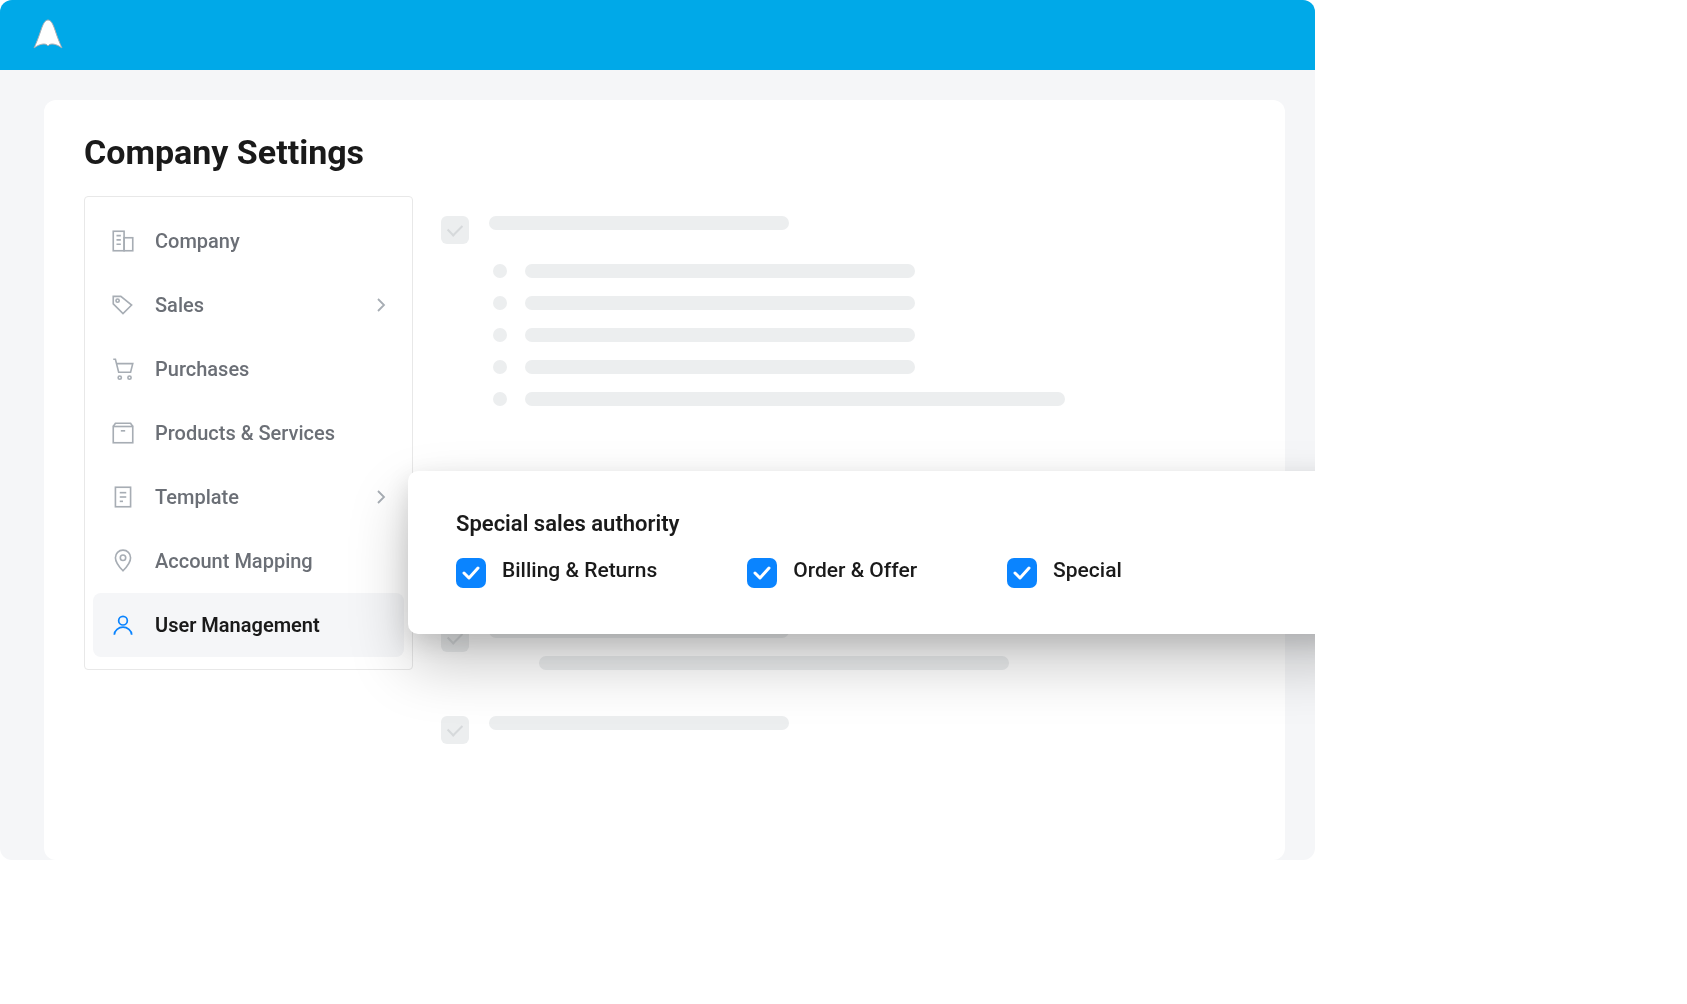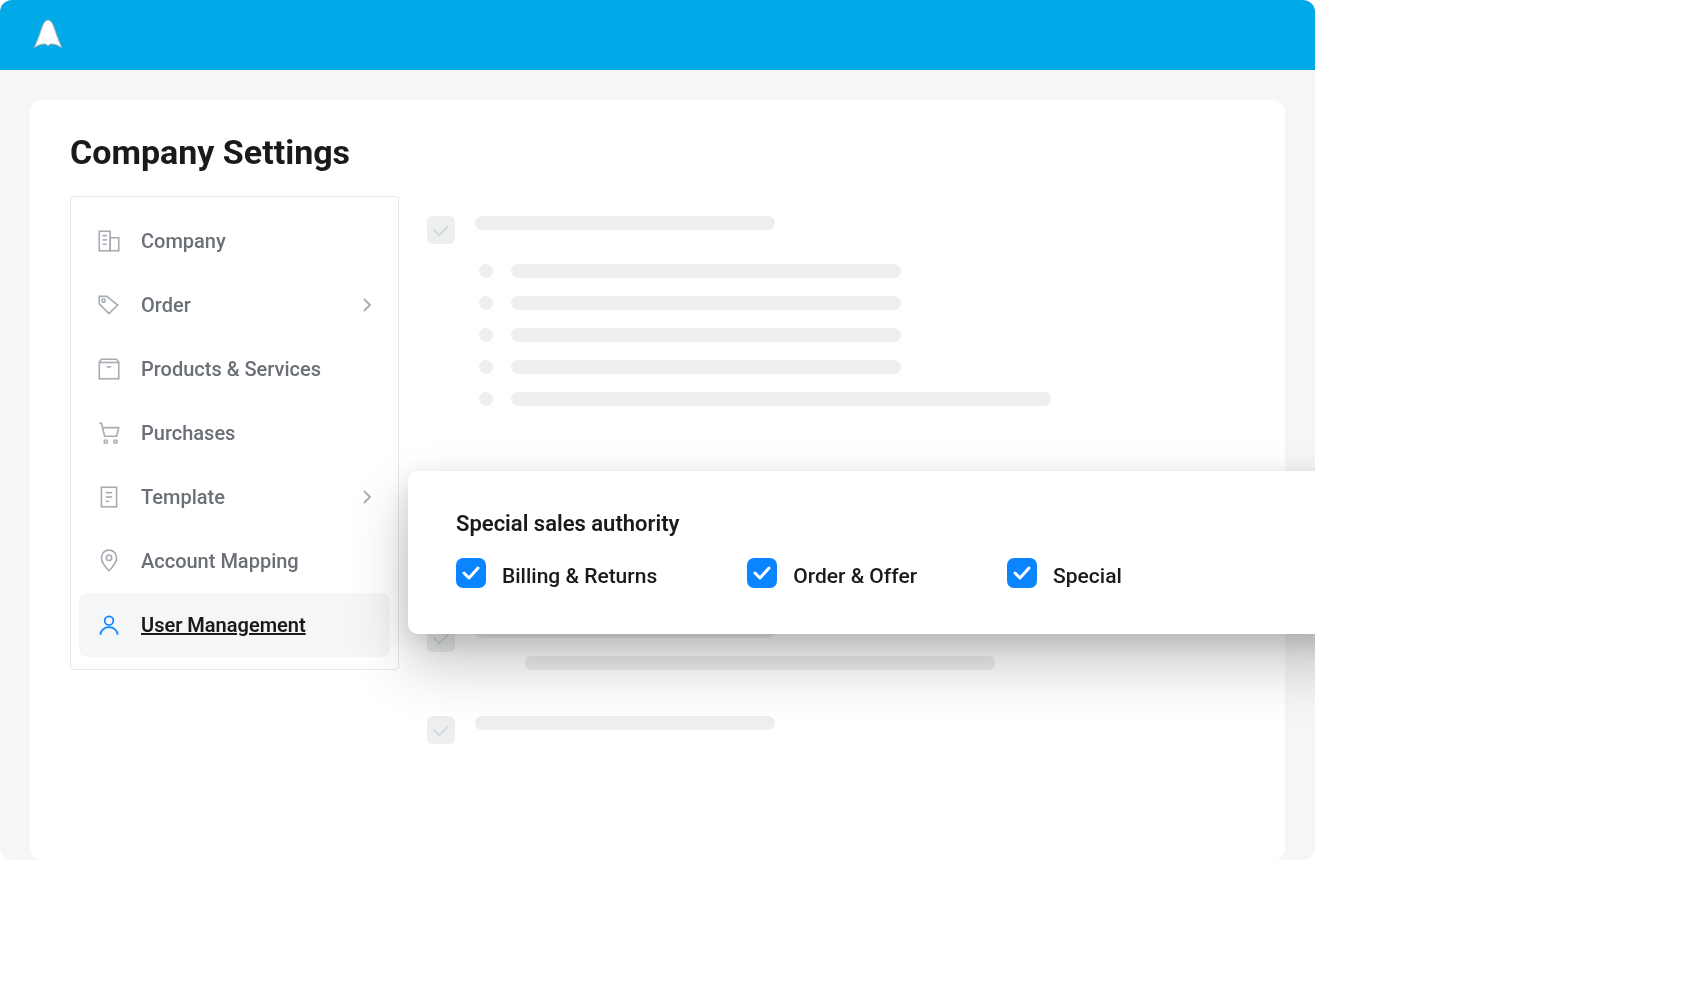--- a/index.html
+++ b/index.html
@@ -23,21 +23,21 @@
     padding: 0 28px;
   }
   .logo {
     width: 40px;
     height: 40px;
     display: flex;
     align-items: center;
     justify-content: center;
   }
   .content {
-    padding: 30px 30px 0 30px;
+    padding: 30px 30px 0 44px;
   }
   .card {
     background: #fff;
     border-radius: 12px;
     padding: 32px 40px 0 40px;
     min-height: 760px;
     overflow: hidden;
   }
   .page-title {
     font-size: 34px;
@@ -81,21 +81,20 @@
     display: flex;
     align-items: center;
     justify-content: center;
   }
   .sidebar-item.active {
     background: #f5f6f8;
   }
   .sidebar-item.active .label {
     color: #1a1a1a;
     font-weight: 600;
-    text-decoration: underline;
   }
   .sidebar-item.active .icon svg { stroke: #0a84ff; }
   .chevron {
     width: 14px;
     height: 14px;
     display: flex;
     align-items: center;
     justify-content: center;
   }
   .main {
@@ -168,21 +167,21 @@
     font-weight: 600;
     color: #1a1a1a;
     margin-bottom: 22px;
   }
   .check-row {
     display: flex;
     gap: 90px;
   }
   .check-item {
     display: flex;
-    align-items: flex-end;
+    align-items: flex-start;
     gap: 16px;
     cursor: pointer;
   }
   .checkbox {
     width: 30px;
     height: 30px;
     border-radius: 7px;
     background: #0a84ff;
     display: flex;
     align-items: center;
@@ -234,52 +233,52 @@
           </div>
 
           <div class="sidebar-item">
             <div class="left">
               <span class="icon">
                 <svg width="26" height="26" viewBox="0 0 24 24" fill="none" stroke-width="1.5">
                   <path d="M20 12l-8 8-9-9V4h7l10 8z"></path>
                     <circle cx="7" cy="8" r="1.5"></circle>
                 </svg>
               </span>
-              <span class="label">Order</span>
+              <span class="label">Sales</span>
             </div>
             <span class="chevron">
               <svg width="10" height="14" viewBox="0 0 8 14" fill="none" stroke-width="1.8">
                   <path d="M1 1l6 6-6 6"></path>
                 </svg>
             </span>
           </div>
 
           <div class="sidebar-item">
             <div class="left">
               <span class="icon">
                 <svg width="26" height="26" viewBox="0 0 24 24" fill="none" stroke-width="1.5">
+                  <path d="M3 3h2l3 12h11l2-8H6"></path>
+                    <circle cx="9" cy="20" r="1.5"></circle>
+                    <circle cx="18" cy="20" r="1.5"></circle>
+                </svg>
+              </span>
+              <span class="label">Purchases</span>
+            </div>
+          </div>
+
+          <div class="sidebar-item">
+            <div class="left">
+              <span class="icon">
+                <svg width="26" height="26" viewBox="0 0 24 24" fill="none" stroke-width="1.5">
                   <rect x="3" y="6" width="18" height="15"></rect>
                     <path d="M3 6l2-3h14l2 3"></path>
                     <line x1="10" y1="10" x2="14" y2="10"></line>
                 </svg>
               </span>
               <span class="label">Products &amp; Services</span>
-            </div>
-          </div>
-
-          <div class="sidebar-item">
-            <div class="left">
-              <span class="icon">
-                <svg width="26" height="26" viewBox="0 0 24 24" fill="none" stroke-width="1.5">
-                  <path d="M3 3h2l3 12h11l2-8H6"></path>
-                    <circle cx="9" cy="20" r="1.5"></circle>
-                    <circle cx="18" cy="20" r="1.5"></circle>
-                </svg>
-              </span>
-              <span class="label">Purchases</span>
             </div>
           </div>
 
           <div class="sidebar-item">
             <div class="left">
               <span class="icon">
                 <svg width="26" height="26" viewBox="0 0 24 24" fill="none" stroke-width="1.5">
                   <rect x="5" y="3" width="14" height="18"></rect>
                     <line x1="9" y1="8" x2="15" y2="8"></line>
                     <line x1="9" y1="12" x2="15" y2="12"></line>

